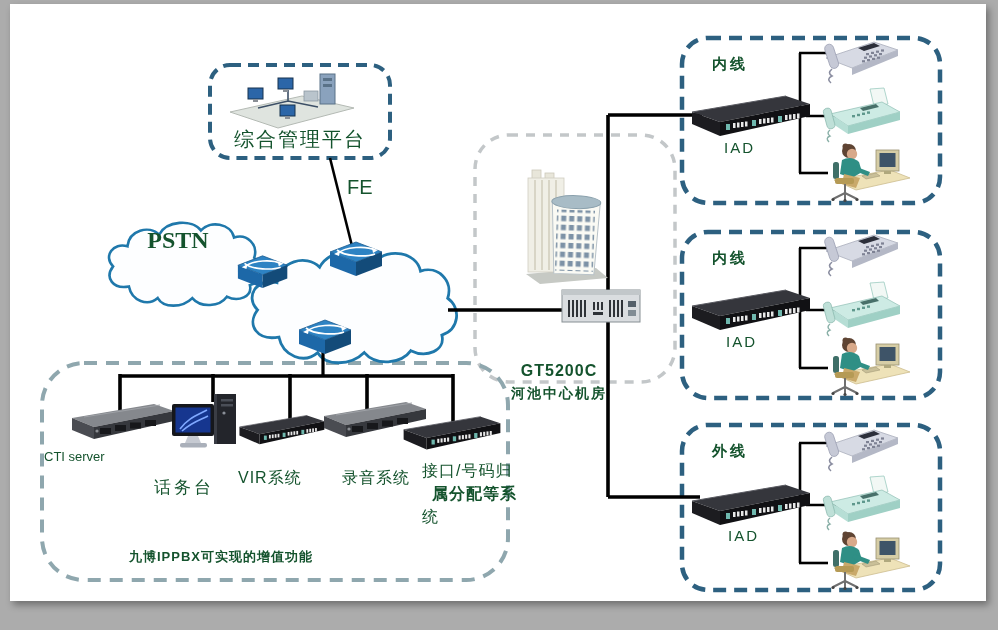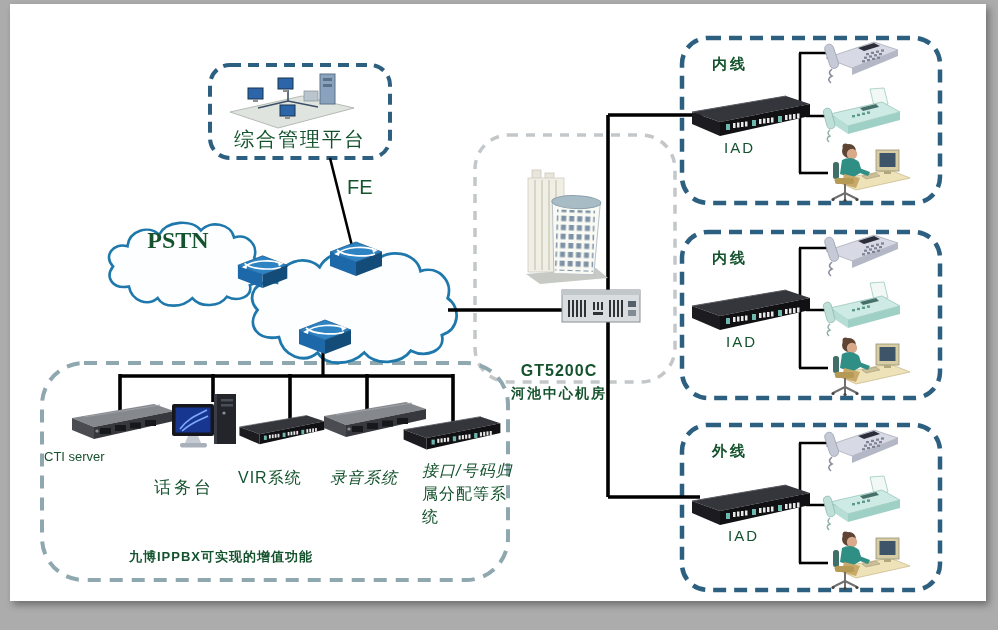--- a/index.html
+++ b/index.html
@@ -313,23 +313,23 @@
 <div class="lbl ctr cn" style="left:212px;top:126px;width:176px;font-size:20px;">综合管理平台</div>
 <div class="lbl fe" style="left:347px;top:176px;">FE</div>
 <div class="lbl ctr pstn" style="left:133px;top:227px;width:90px;">PSTN</div>
 
 <div class="lbl ctr b" style="left:500px;top:326px;width:118px;font-size:16px;letter-spacing:1px;">GT5200C</div>
 <div class="lbl ctr b cn" style="left:494px;top:349px;width:130px;font-size:14px;">河池中心机房</div>
 
 <div class="lbl" style="left:44px;top:449px;font-size:13px;">CTI server</div>
 <div class="lbl" style="left:154px;top:456px;font-size:17px;letter-spacing:3px;margin-top:20px;">话务台</div>
 <div class="lbl sys" style="left:238px;top:460px;">VIR系统</div>
-<div class="lbl sys" style="left:330px;top:460px;font-style:italic;">录音系统</div>
-<div class="lbl sys" style="left:422px;top:453px;font-style:italic;">接口/号码归</div>
-<div class="lbl sys" style="left:422px;top:476px;">属分配等系</div>
+<div class="lbl sys" style="left:342px;top:460px;">录音系统</div>
+<div class="lbl sys" style="left:422px;top:453px;">接口/号码归</div>
+<div class="lbl sys" style="left:432px;top:476px;font-weight:bold;">属分配等系</div>
 <div class="lbl sys" style="left:422px;top:499px;">统</div>
 <div class="lbl b" style="left:129px;top:512px;font-size:13px;letter-spacing:1px;">九博IPPBX可实现的增值功能</div>
 
 <div class="lbl zone" style="left:712px;top:55px;">内线</div>
 <div class="lbl iadlbl" style="left:724px;top:139px;">IAD</div>
 <div class="lbl zone" style="left:712px;top:249px;">内线</div>
 <div class="lbl iadlbl" style="left:726px;top:333px;">IAD</div>
 <div class="lbl zone" style="left:712px;top:442px;">外线</div>
 <div class="lbl iadlbl" style="left:728px;top:527px;">IAD</div>
 

